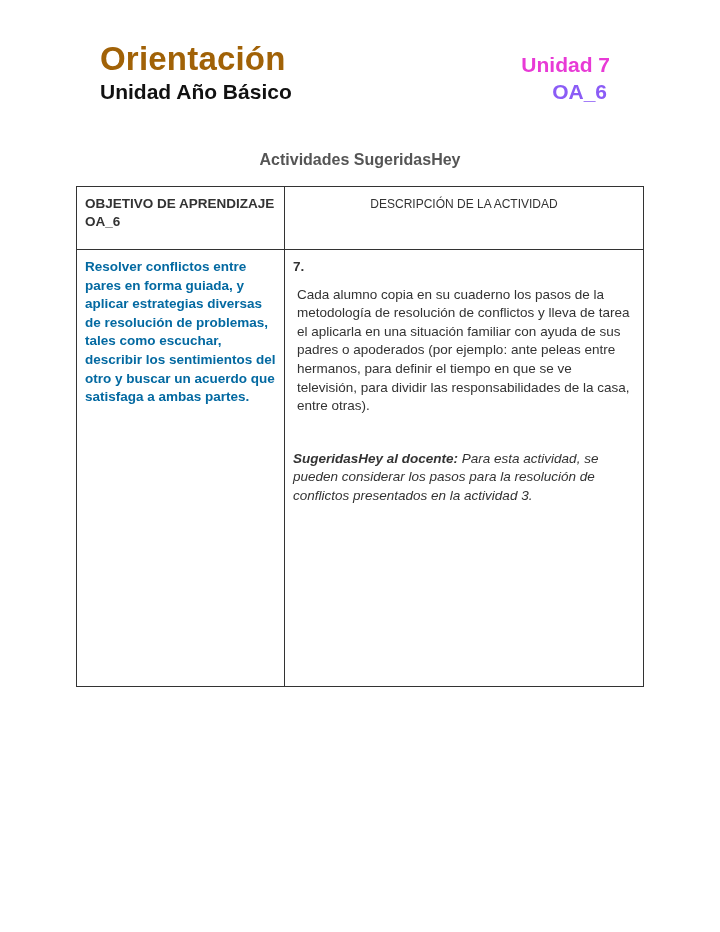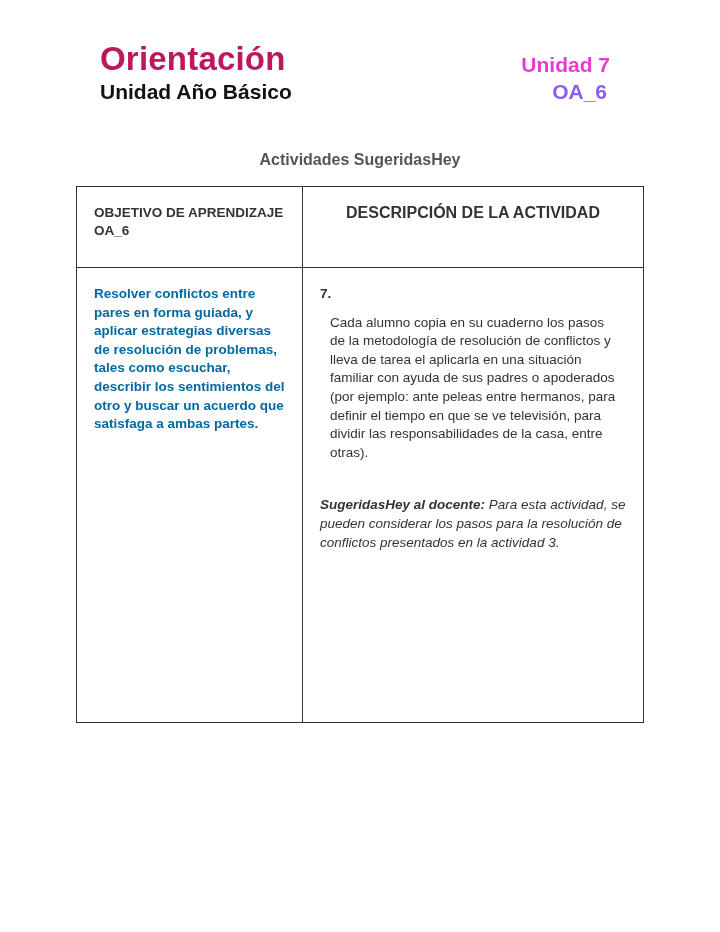--- a/index.html
+++ b/index.html
@@ -1,29 +1,29 @@
 <!DOCTYPE html>
 <html><head>
   <meta charset="utf-8">
   <style>
     html, body { margin: 0; padding: 0; background: #ffffff; }
     body { width: 720px; height: 932px; position: relative; overflow: hidden; font-family: "Liberation Sans", sans-serif; color: #333333; }
-    .hdr-title { position: absolute; left: 100px; top: 40px; font-size: 33px; font-weight: bold; color: #be185d; letter-spacing: 0.2px; }
+    .hdr-title { position: absolute; left: 100px; top: 40px; font-size: 33px; font-weight: bold; color: #a16207; letter-spacing: 0.2px; }
     .hdr-sub { position: absolute; left: 100px; top: 80px; font-size: 21px; font-weight: bold; color: #111111; }
     .hdr-unit { position: absolute; right: 110px; top: 53px; font-size: 21px; font-weight: bold; color: #e83ad6; text-align: right; }
     .hdr-oa { position: absolute; right: 113px; top: 80px; font-size: 21px; font-weight: bold; color: #8b5cf6; text-align: left; }
     .section-title { position: absolute; left: 0; width: 720px; top: 151px; text-align: center; font-size: 16px; font-weight: bold; color: #555555; }
     table.act { position: absolute; left: 76px; top: 186px; width: 568px; border-collapse: collapse; table-layout: fixed; }
-    table.act td, table.act th { border: 1.5px solid #333333; vertical-align: top; padding: 17px; }
+    table.act td, table.act th { border: 1.5px solid #333333; vertical-align: top; padding: 8px; }
     th.col1 { width: 191px; text-align: left; font-size: 13.5px; font-weight: bold; color: #333; padding: 2px 6px 0 6px; height: 46px; line-height: 18px; }
-    th.col2 { text-align: center; font-size: 16px; font-weight: bold; color: #333; padding: 2px 6px 0 6px; line-height: 18px; }
+    th.col2 { text-align: center; font-size: 12px; font-weight: normal; color: #333; padding: 2px 6px 0 6px; line-height: 18px; }
     td.obj { font-size: 13.5px; font-weight: bold; color: #0369a1; padding: 2px 6px 0 7px; line-height: 18.6px; height: 420px; }
     td.desc { font-size: 13.5px; color: #333; padding: 2px 6px 0 7px; line-height: 18.6px; }
     .num { font-weight: bold; margin-bottom: 9px; }
-    .body-text { margin: 10px; }
+    .body-text { margin: 4px; }
     .obs { margin-top: 34px; font-style: italic; }
     .obs b { font-weight: bold; }
   </style>
 </head>
 <body>
 
 <div class="hdr-title">Orientación</div>
 <div class="hdr-sub">Unidad Año Básico</div>
 <div class="hdr-unit">Unidad 7</div>
 <div class="hdr-oa">OA_6</div>

